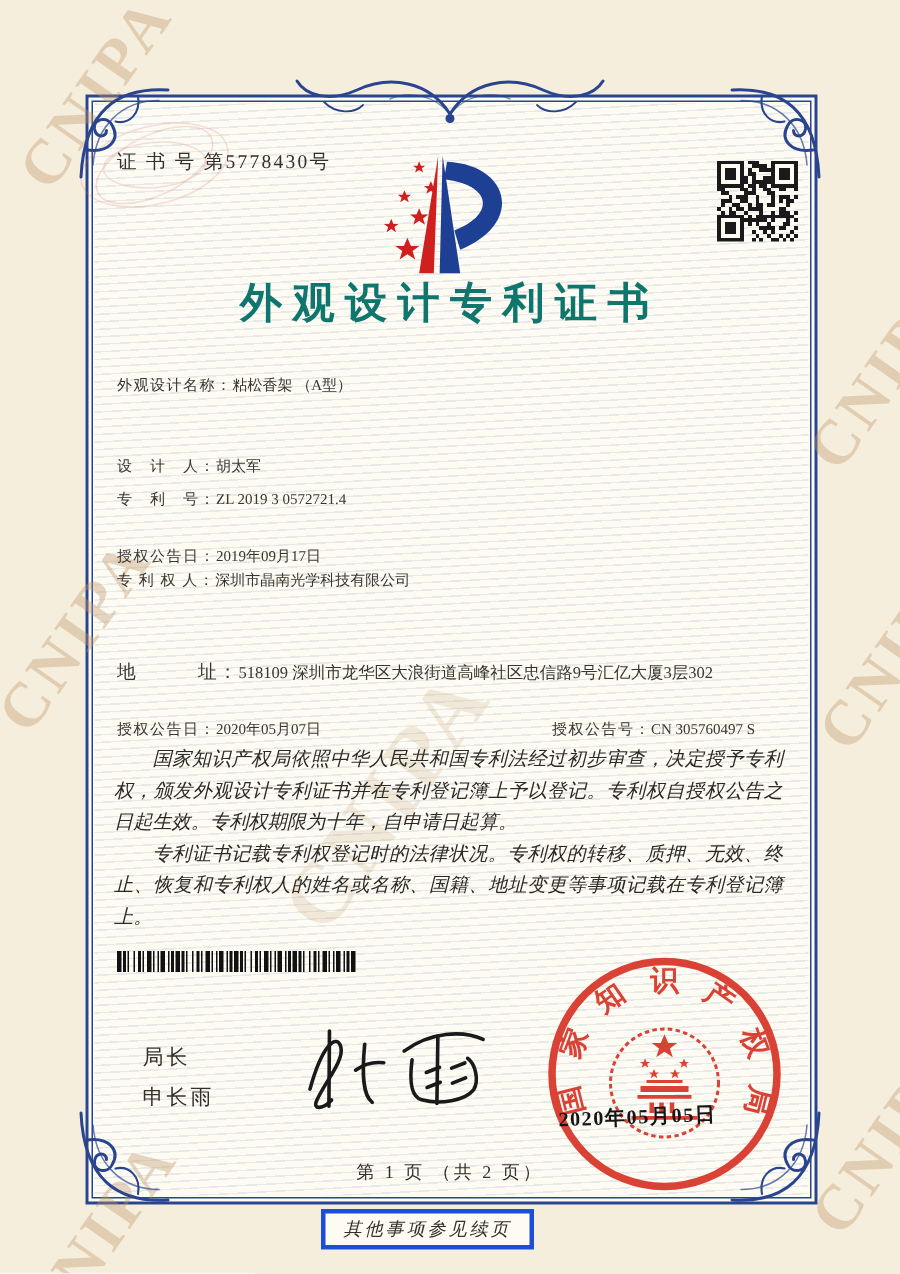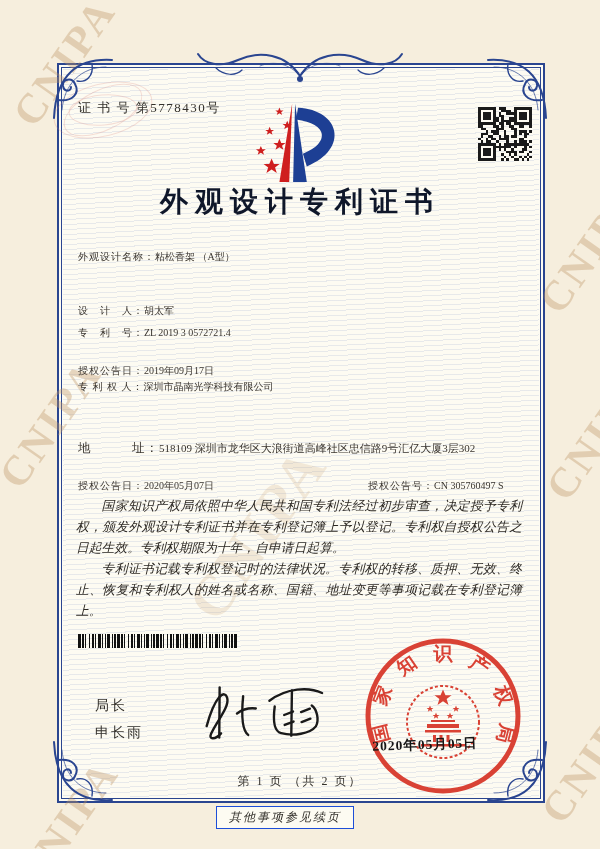--- a/index.html
+++ b/index.html
@@ -18,37 +18,37 @@
   .orn{position:absolute;z-index:2;pointer-events:none;}
   .fl-tr{transform:scaleX(-1);}
   .fl-bl{transform:scaleY(-1);}
   .fl-br{transform:scale(-1,-1);}
   
   .content{position:absolute;inset:0;z-index:3;}
   .certno{position:absolute;left:78px;top:99px;font-size:13px;letter-spacing:1.5px;}
   .logo{position:absolute;left:243px;top:98px;}
   .qr{position:absolute;left:478px;top:107px;}
   .title{position:absolute;left:0;right:0;top:183px;text-align:center;font-size:28px;
-         font-weight:bold;letter-spacing:7px;color:#0f172a;}
+         font-weight:bold;letter-spacing:7px;color:#0f766e;}
   .row{position:absolute;left:78px;font-size:10px;white-space:nowrap;color:#3a352f;}
   .row .flabel{letter-spacing:1px;}
   .row.addr{font-size:11px;}
   .row.addr .flabel{font-size:12.5px;}
   .grant-right{position:absolute;left:290px;top:0;}
   .bodytext{position:absolute;left:76px;top:496px;width:446px;font-size:12.8px;line-height:21px;
             font-style:italic;text-align:justify;color:#2c2823;}
   .bodytext p{margin:0;text-indent:2em;}
   .barcode{position:absolute;left:78px;top:634px;}
   .signer{position:absolute;left:95px;top:692px;font-size:14px;line-height:27px;letter-spacing:2px;}
   .sig{position:absolute;left:190px;top:676px;transform:rotate(-3deg);}
   .seal{position:absolute;left:363px;top:636px;z-index:4;opacity:.95;}
   .seal-date{position:absolute;left:340px;top:736px;width:170px;text-align:center;z-index:5;
              font-size:13.5px;font-weight:bold;letter-spacing:1px;color:#151515;transform:rotate(-2deg);}
   .pageinfo{position:absolute;left:0;right:0;top:773px;text-align:center;font-size:12px;letter-spacing:2px;}
-  .tab{position:absolute;left:285px;top:806px;transform:translateX(-50%);border:1px solid #1d4ed8;
+  .tab{position:absolute;left:285px;top:806px;transform:translateX(-50%);border:3px solid #1d4ed8;
        background:#fdfbf2;padding:2px 12px;font-size:12px;font-style:italic;letter-spacing:2px;z-index:2;}
   .guilloche-red{position:absolute;left:48px;top:70px;z-index:1;opacity:.5;pointer-events:none;}
 </style>
 </head>
 <body>
 
 <div class="page">
 
   <div class="wm" style="left:-8px;top:38px;">CNIPA</div>
   <div class="wm" style="left:518px;top:225px;">CNIPA</div>

